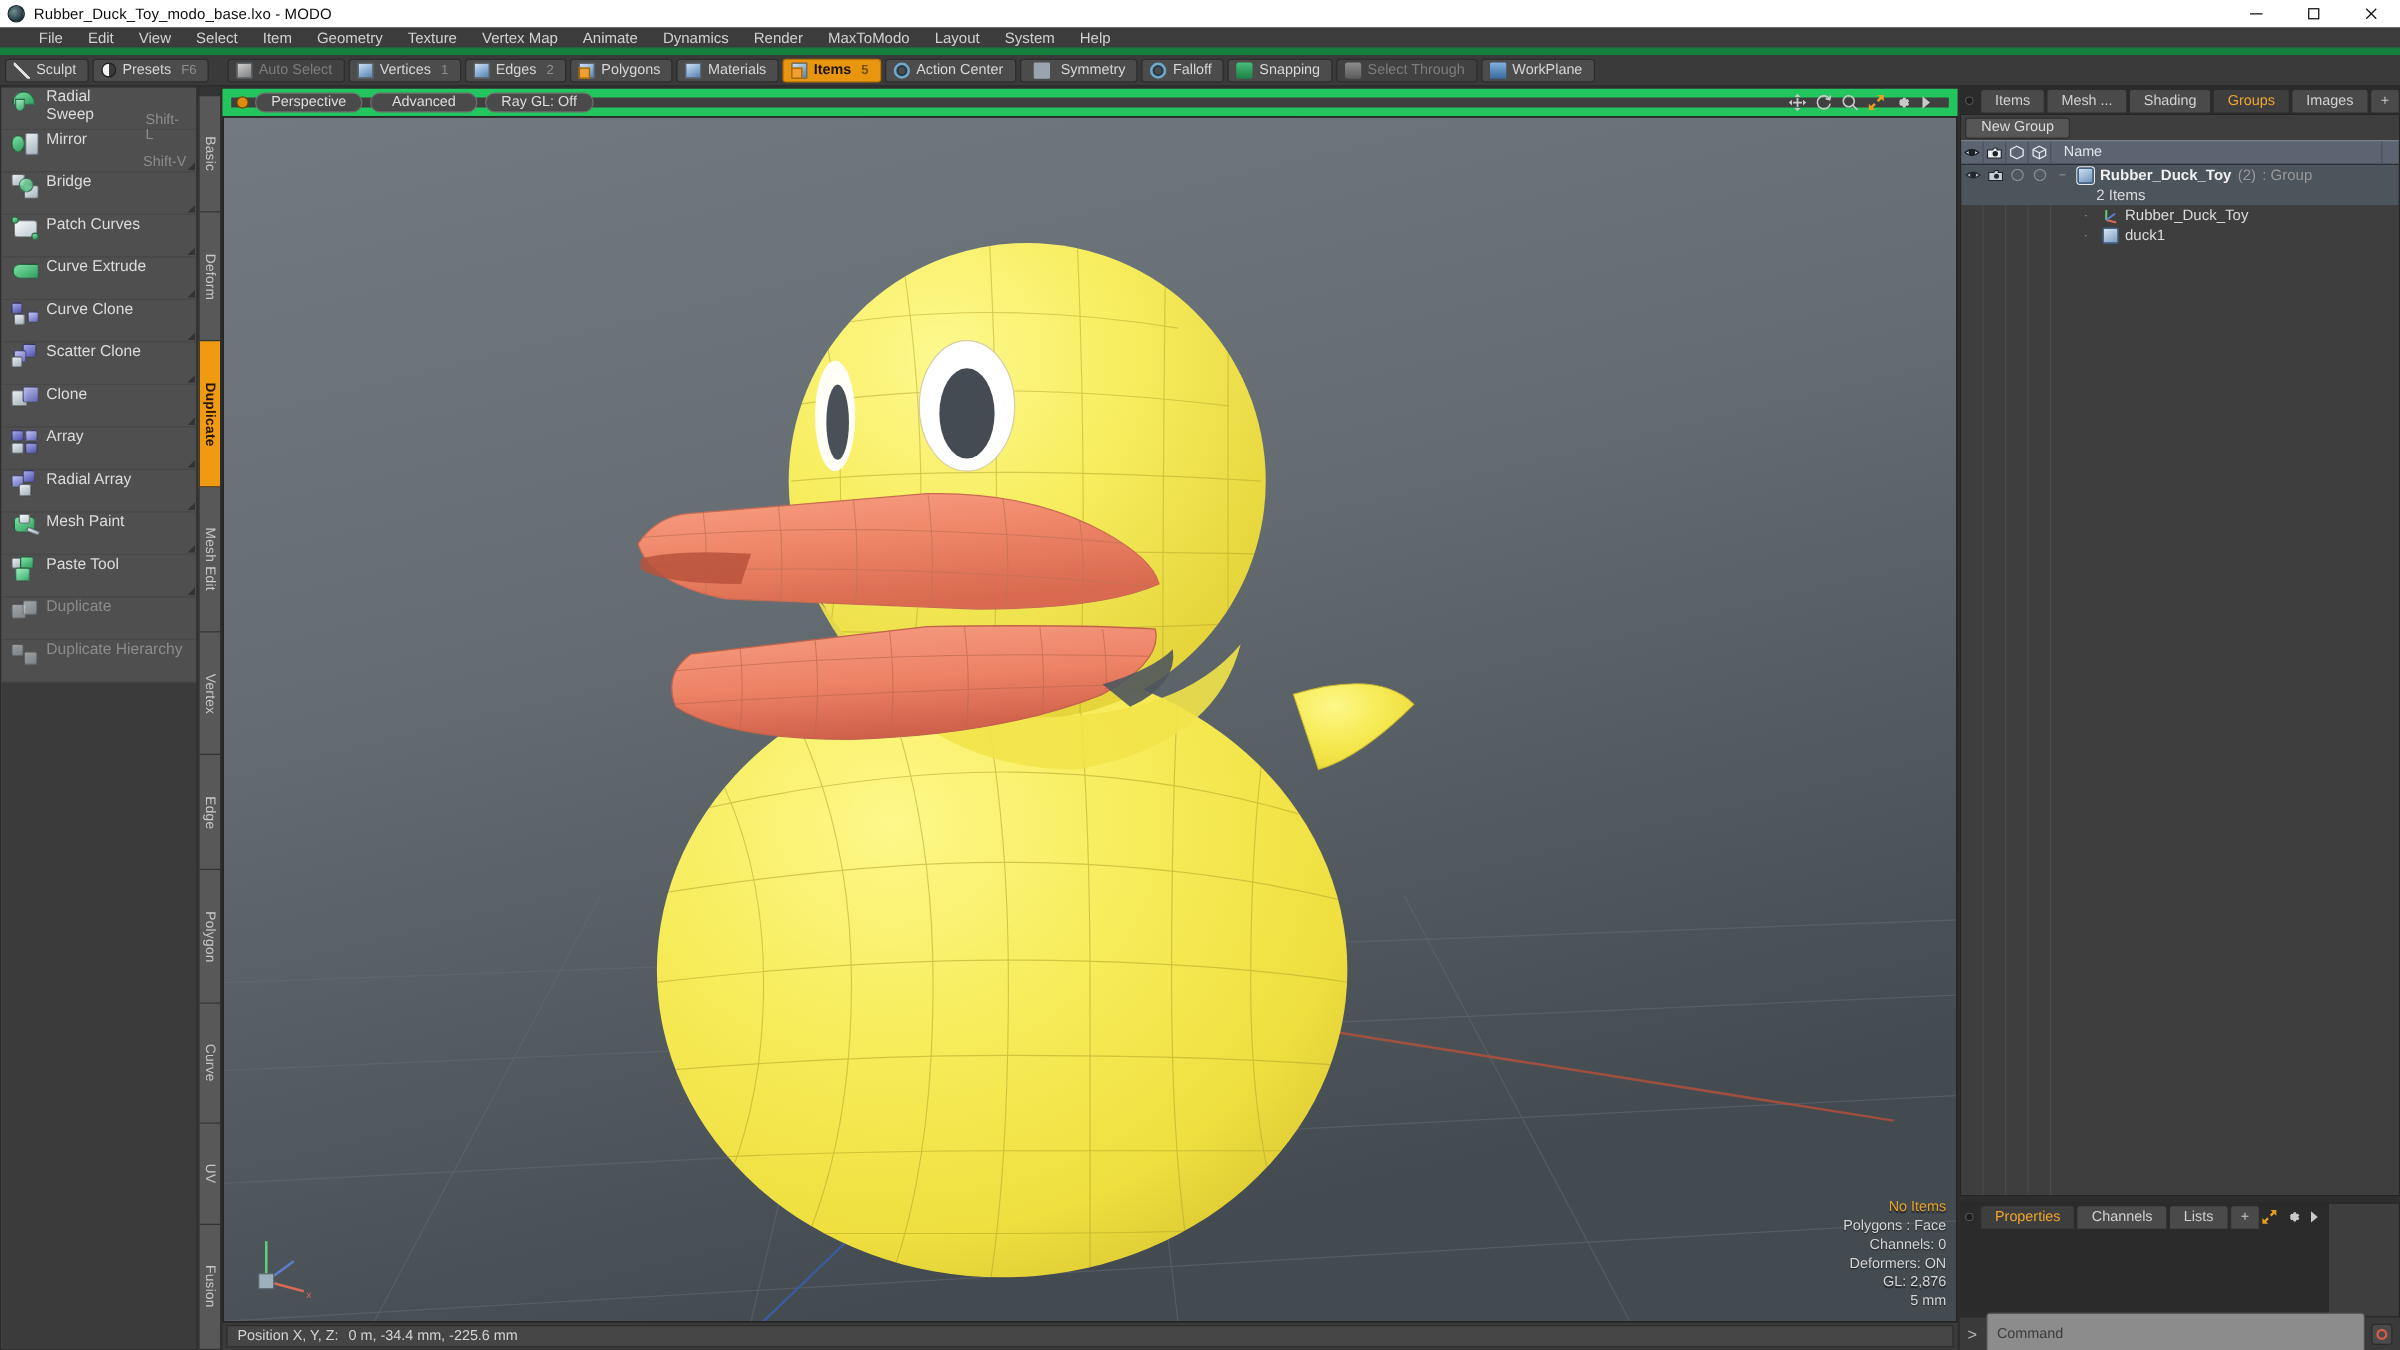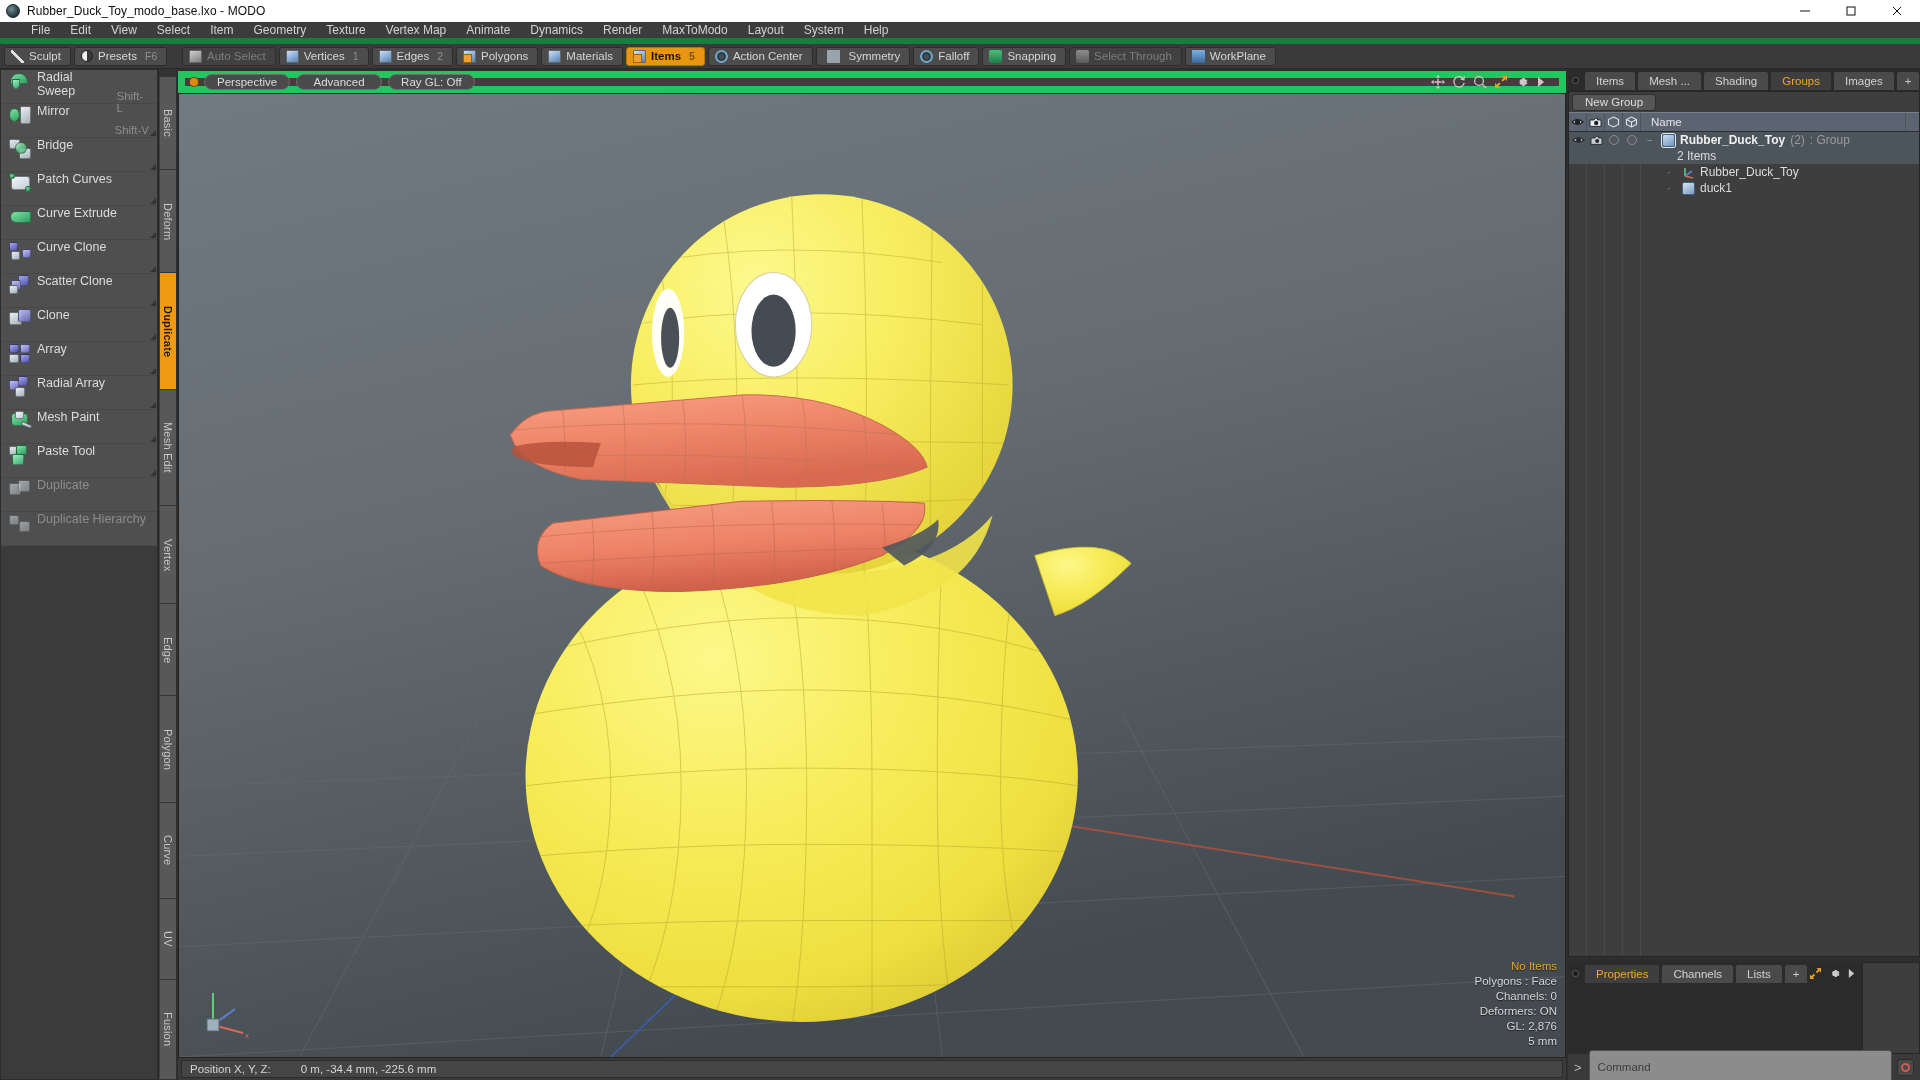--- a/index.html
+++ b/index.html
@@ -173,21 +173,21 @@
   .vp-stats .noitems { color: #e8a32a; }
   .vp-axis { position: absolute; left: 16px; bottom: 16px; width: 60px; height: 60px; }
 
   .statusbar {
     height: 22px; flex: 0 0 22px; display: flex; align-items: center;
     background: #3a3a3a; padding: 2px 3px;
   }
   .status-field {
     flex: 1 1 auto; height: 18px; display: flex; align-items: center;
     padding: 0 8px; background: #454545; border: 1px solid #2b2b2b;
-    font-size: 11.5px; color: #d4d4d4; gap: 22px;
+    font-size: 11.5px; color: #d4d4d4;
   }
 
   
   .rightcol { width: 352px; flex: 0 0 352px; display: flex; flex-direction: column; background: #2d2d2d; }
   .rp-tabs {
     height: 22px; flex: 0 0 22px; display: flex; align-items: center; gap: 1px;
     background: #2b2b2b; padding-left: 4px;
   }
   .rp-dot { width: 7px; height: 7px; border-radius: 50%; background: #1d1d1d; box-shadow: inset 0 0 0 1px #555; margin-right: 4px; flex: 0 0 7px; }
   .rtab {

